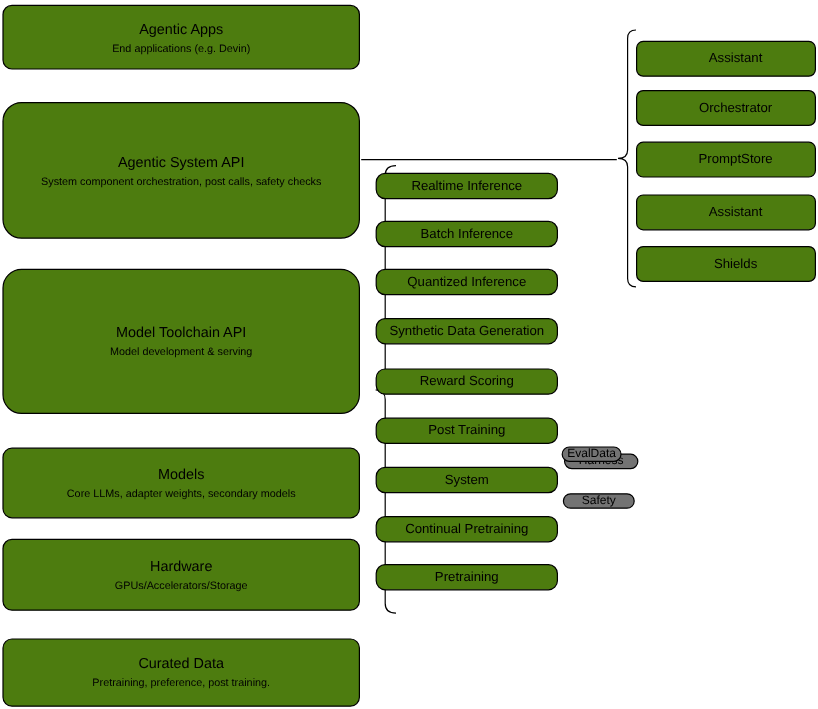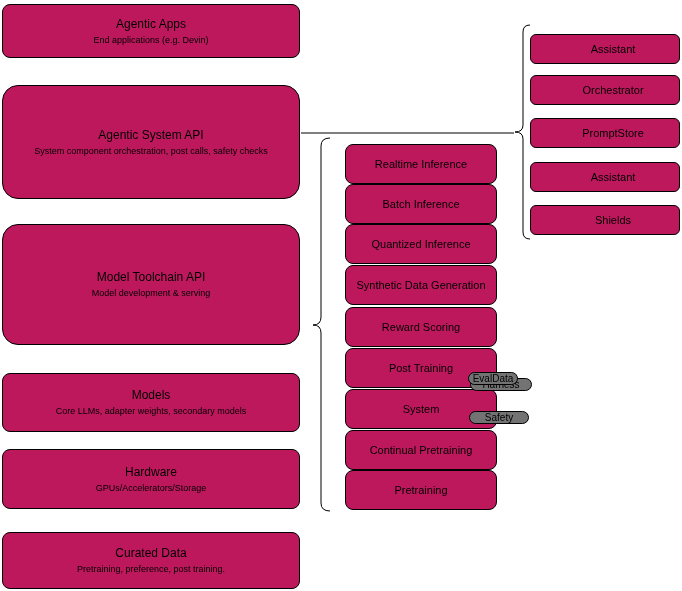--- a/index.html
+++ b/index.html
@@ -20,36 +20,36 @@
   }
   .connectors {
     position: absolute;
     left: 0;
     top: 0;
     z-index: 0;
   }
   .box {
     position: absolute;
     box-sizing: border-box;
-    background: #be185d;
+    background: #4d7c0f;
     border: 1px solid #000000;
     display: flex;
     flex-direction: column;
     align-items: center;
     justify-content: center;
     text-align: center;
     z-index: 1;
   }
   .left-node { left: 2px; width: 298px; }
   .r8  { border-radius: 8px; }
   .r16 { border-radius: 16px; }
   .node-title { font-size: 12px; line-height: 14px; margin-bottom: 4px; white-space: nowrap; }
   .node-subtitle { font-size: 9px; line-height: 11px; white-space: nowrap; }
   .mid-node {
-    left: 345px; width: 152px; height: 40px;
+    left: 313px; width: 152px; height: 22px;
     border-radius: 8px; font-size: 11px; white-space: nowrap;
   }
   .right-node {
     left: 530px; width: 150px; height: 30px;
     border-radius: 6px; font-size: 11px; white-space: nowrap; padding-left: 16px;
   }
   .pill {
     position: absolute;
     box-sizing: border-box;
     background: #737373;

